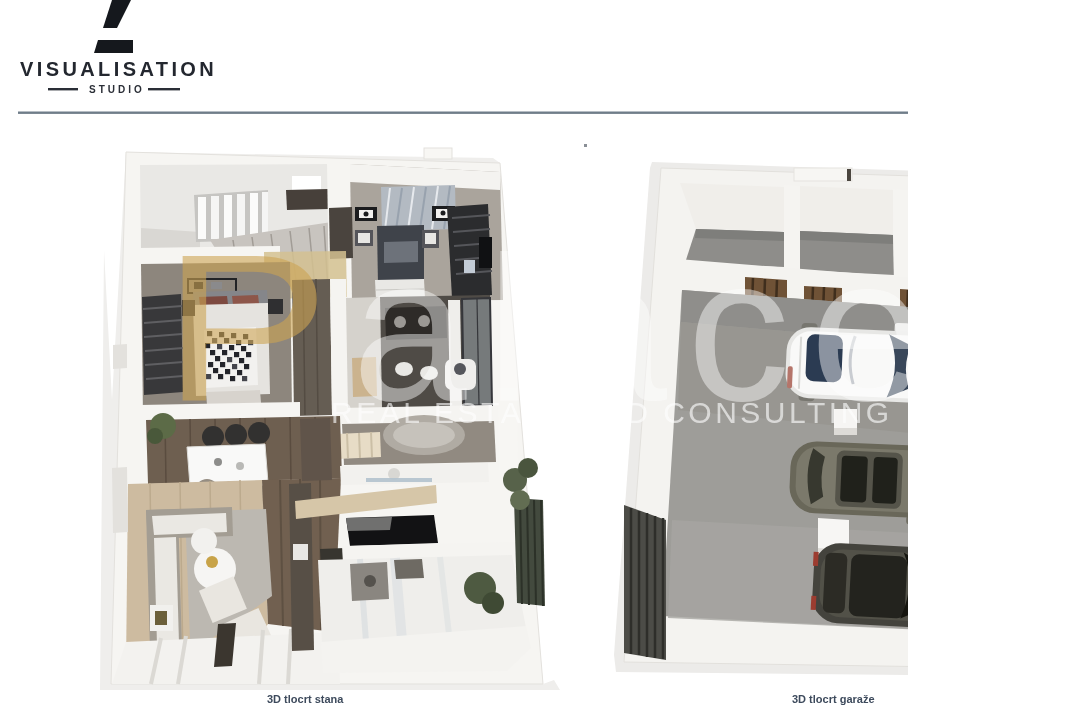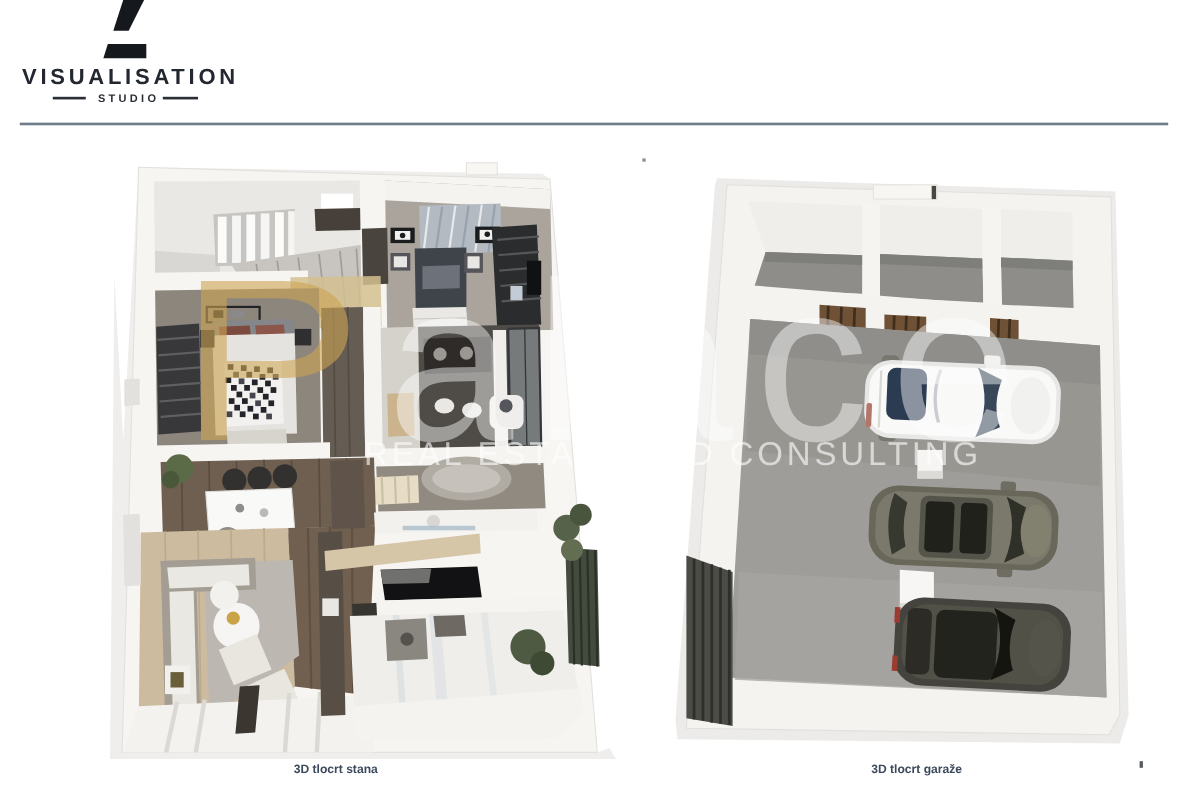--- a/index.html
+++ b/index.html
@@ -1,16 +1,16 @@
 <!DOCTYPE html>
 <html><head>
 <meta charset="utf-8">
 <style>
   html,body{margin:0;padding:0;background:#ffffff;}
-  #page{position:relative;width:1080px;height:720px;overflow:hidden;background:#ffffff;
+  #page{position:relative;width:908px;height:720px;overflow:hidden;background:#ffffff;
         font-family:"Liberation Sans",sans-serif;}
   svg{position:absolute;top:0;left:0;display:block;}
 </style>
 </head>
 <body>
 <div id="page">
 <svg width="1080" height="720" viewBox="0 0 1080 720">
 
 <g>
         <polygon points="112,0 131,0 117,28 103,28" fill="#15181d"></polygon>

